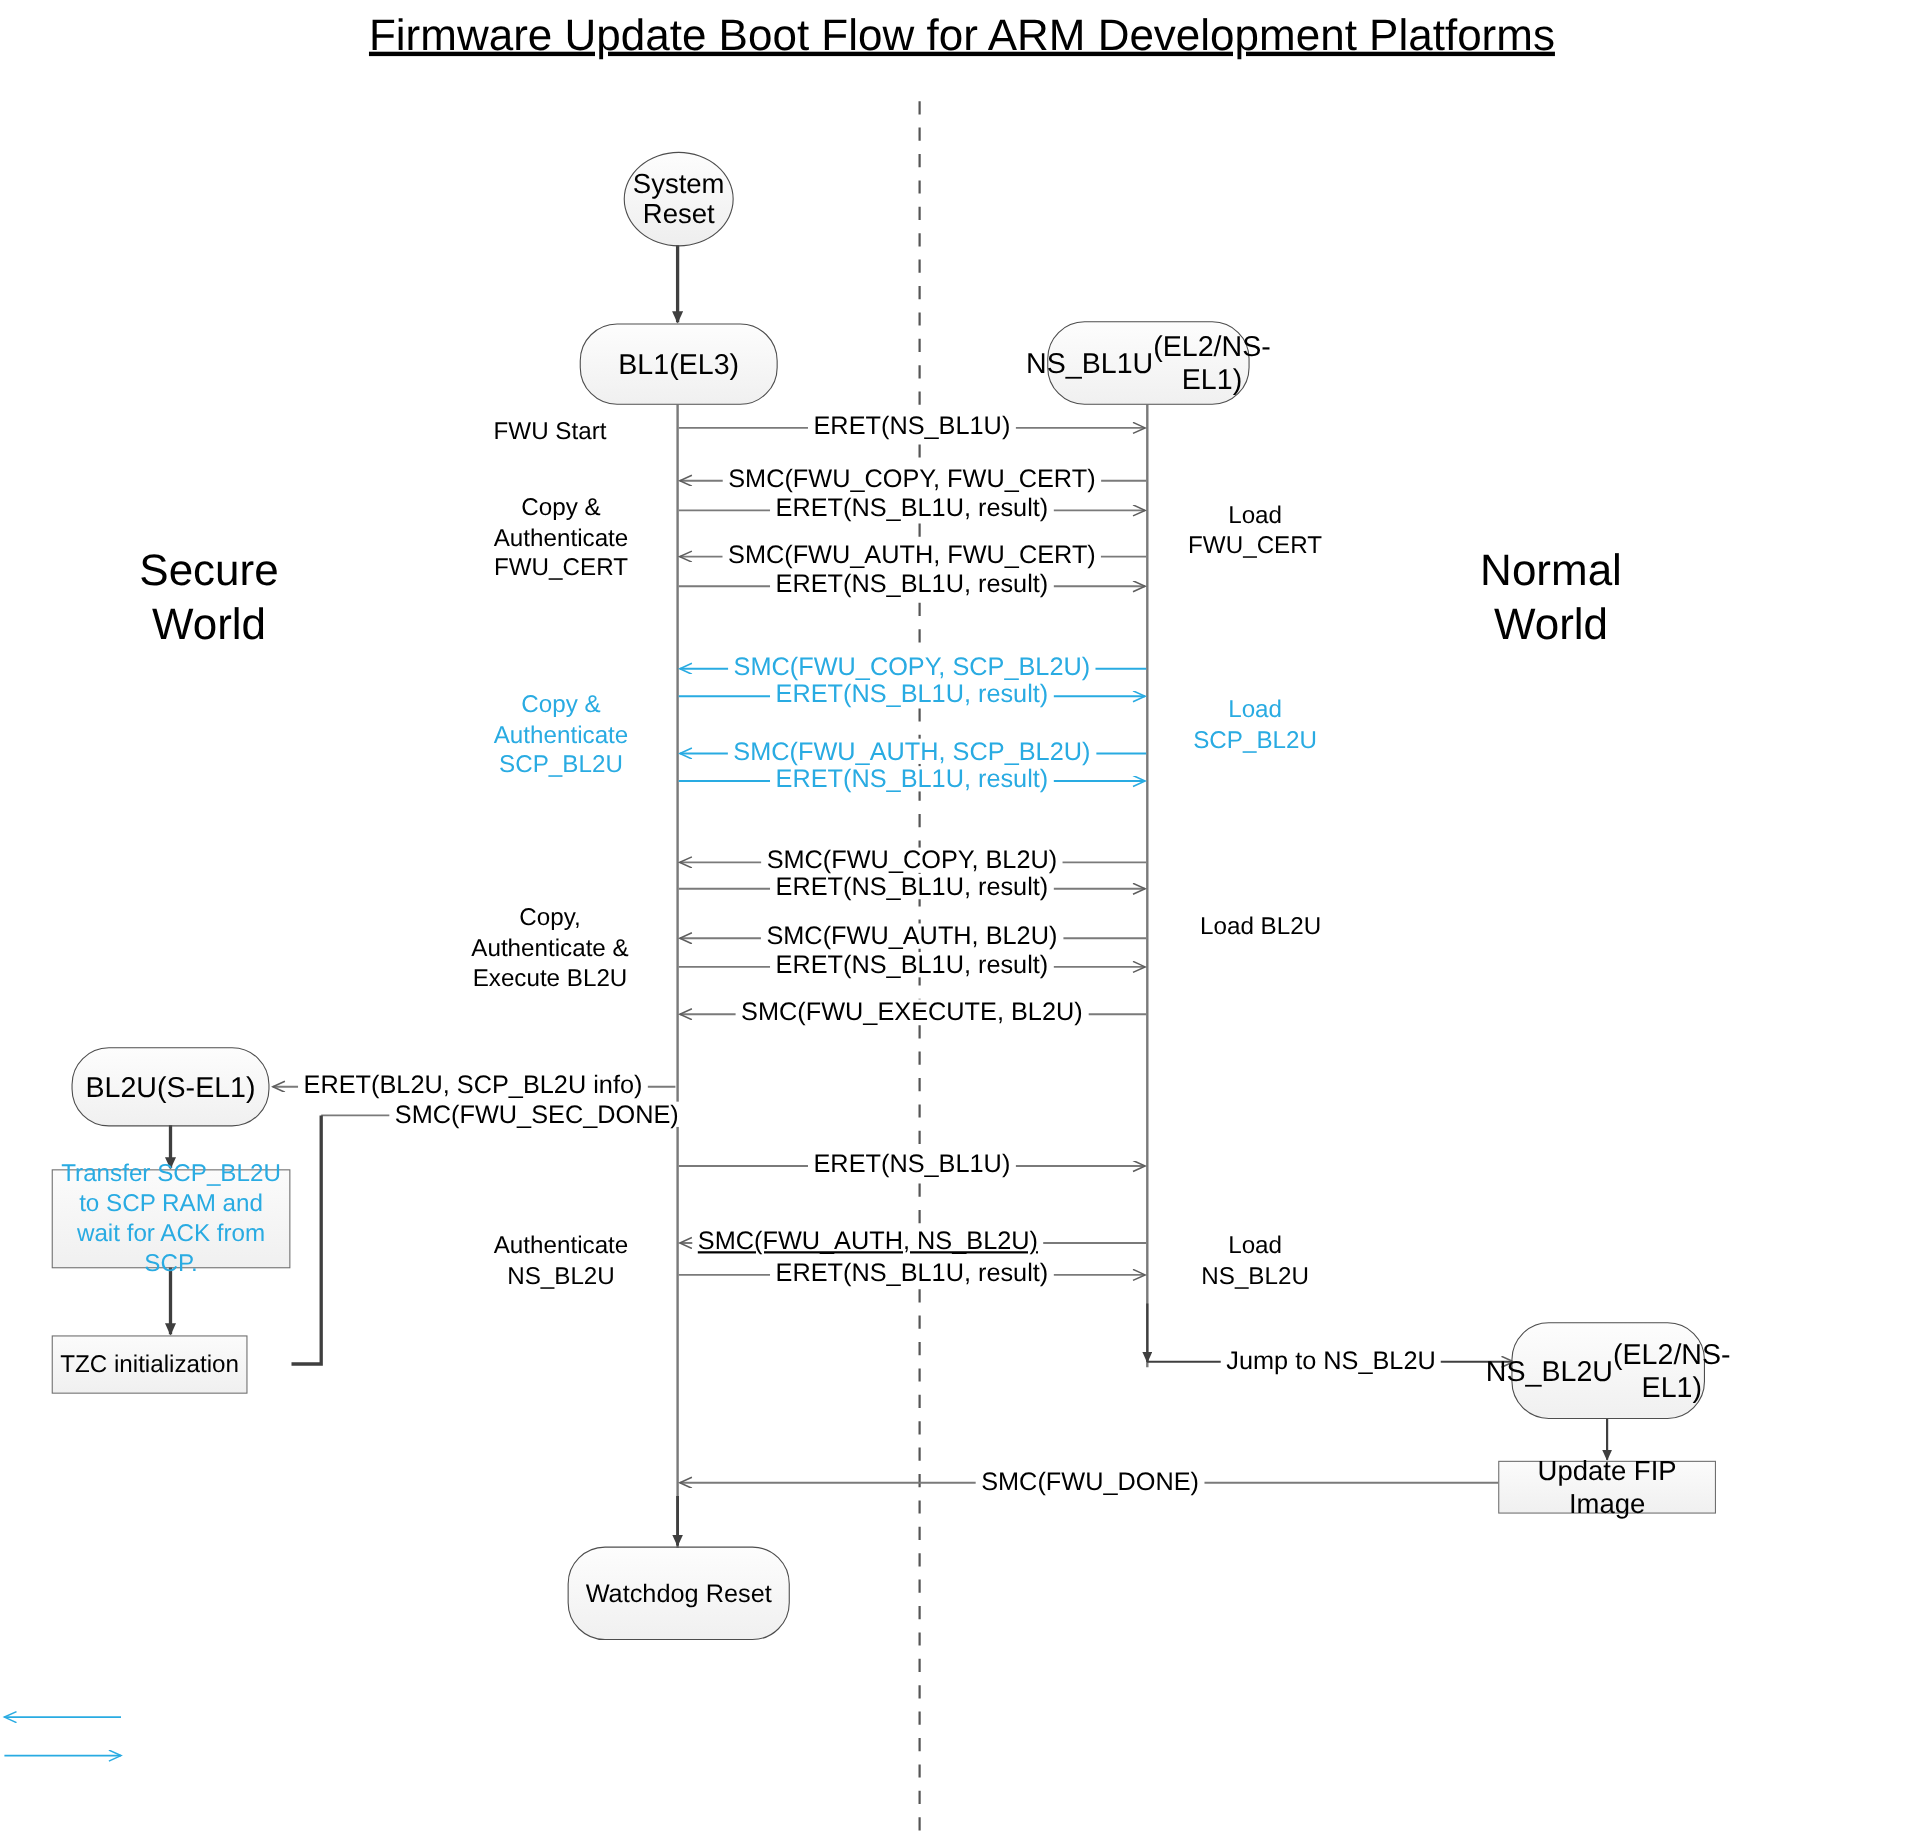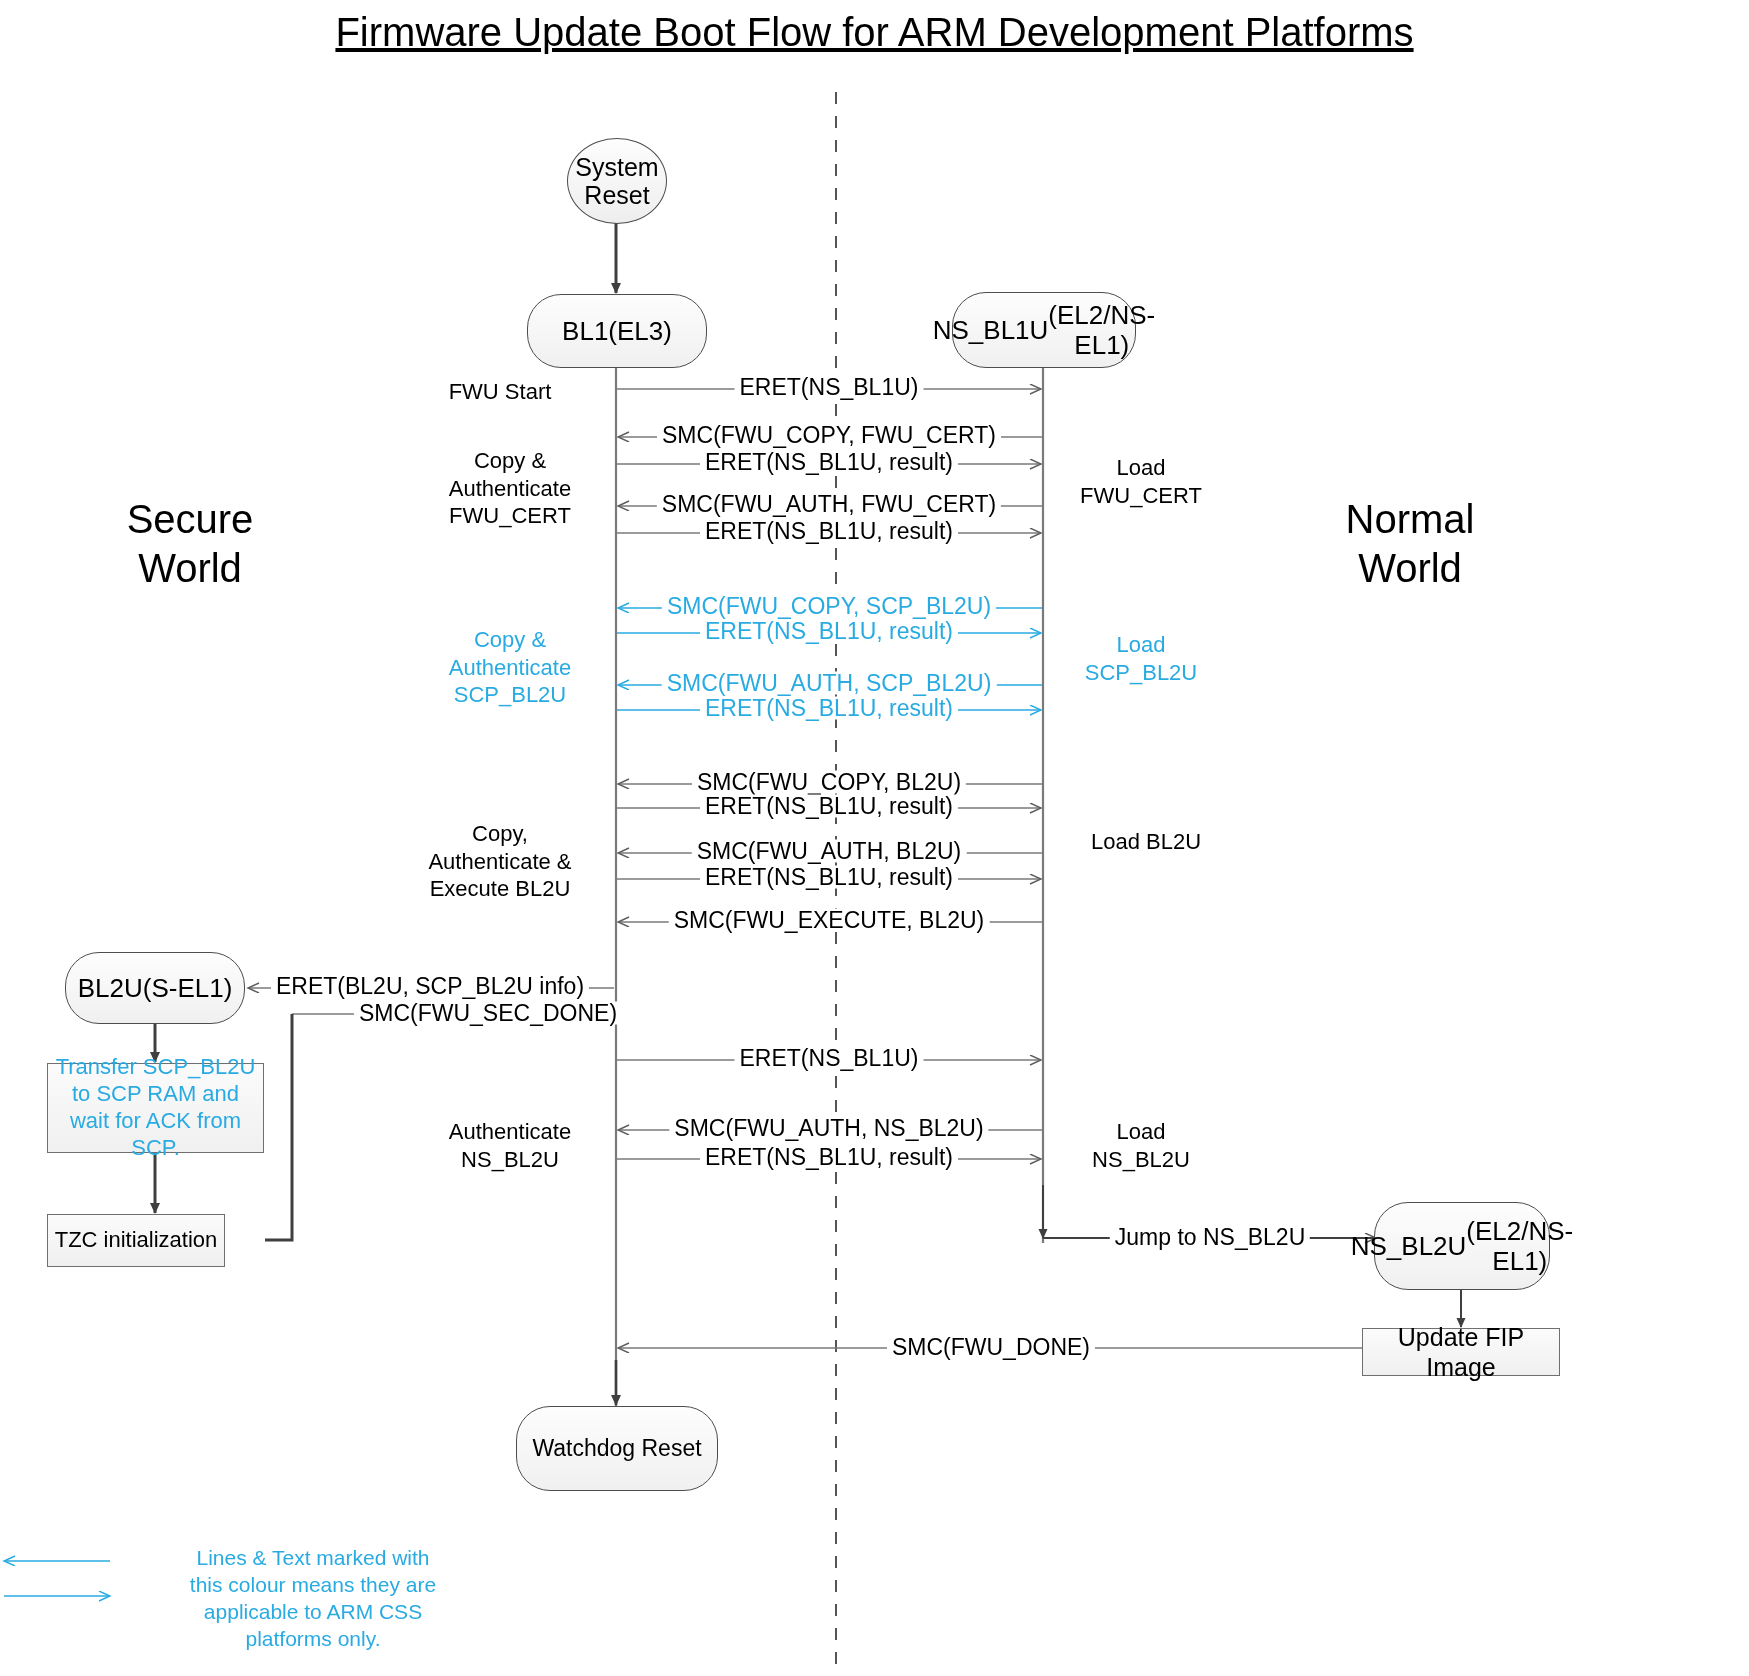--- a/index.html
+++ b/index.html
@@ -217,21 +217,20 @@
   <div class="msg" style="left:829px;top:806px;">ERET(NS_BL1U, result)</div>
   <div class="msg" style="left:829px;top:851px;">SMC(FWU_AUTH, BL2U)</div>
   <div class="msg" style="left:829px;top:877px;">ERET(NS_BL1U, result)</div>
   <div class="msg" style="left:829px;top:920px;">SMC(FWU_EXECUTE, BL2U)</div>
 
   <div class="msg" style="left:430px;top:986px;"><span>ERET(BL2U, </span><span class="cyan">SCP_BL2U info</span><span>)</span></div>
 
   <div class="msg" style="left:452px;top:1013px;margin-left:36px;">SMC(FWU_SEC_DONE)</div>
 
   <div class="msg" style="left:829px;top:1058px;">ERET(NS_BL1U)</div>
-  <div class="msg" style="left:829px;top:1128px;">SMC(FWU_AUTH, NS_BL2U)</div>
+  <div class="msg" style="left:789px;top:1128px;text-decoration:underline;">SMC(FWU_AUTH, NS_BL2U)</div>
   <div class="msg" style="left:829px;top:1157px;">ERET(NS_BL1U, result)</div>
 
   <div class="msg" style="left:1210px;top:1237px;">Jump to NS_BL2U</div>
   <div class="msg" style="left:991px;top:1347px;">SMC(FWU_DONE)</div>
 
-  <div class="legend-txt" style="left:178px;top:1545px;width:270px;">Lines &amp; Text marked with this colour means they are applicable to ARM CSS platforms only.</div>
 
 </div>
 
 </body></html>

